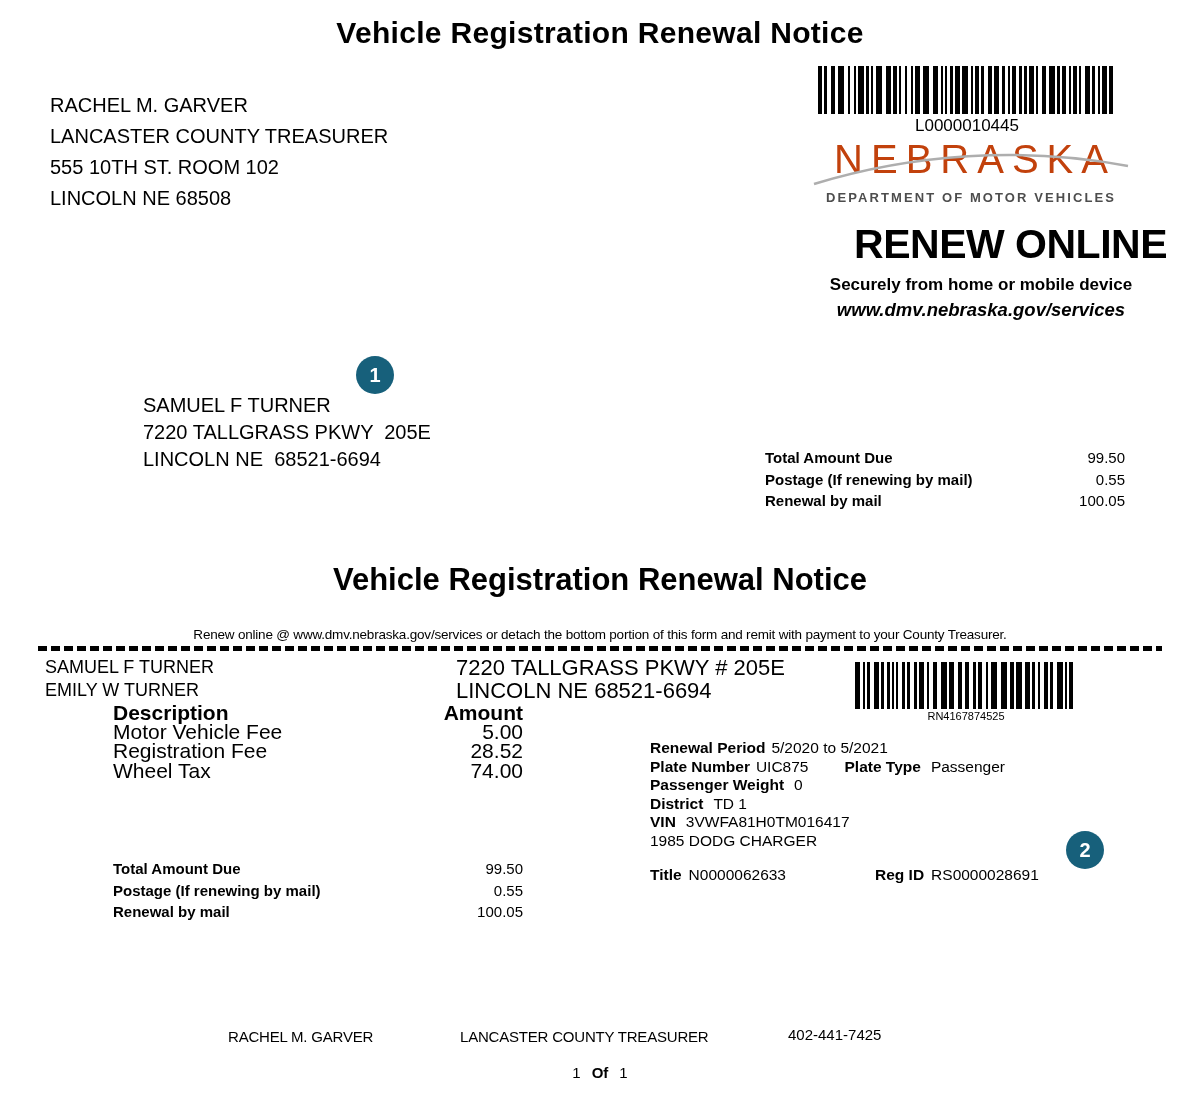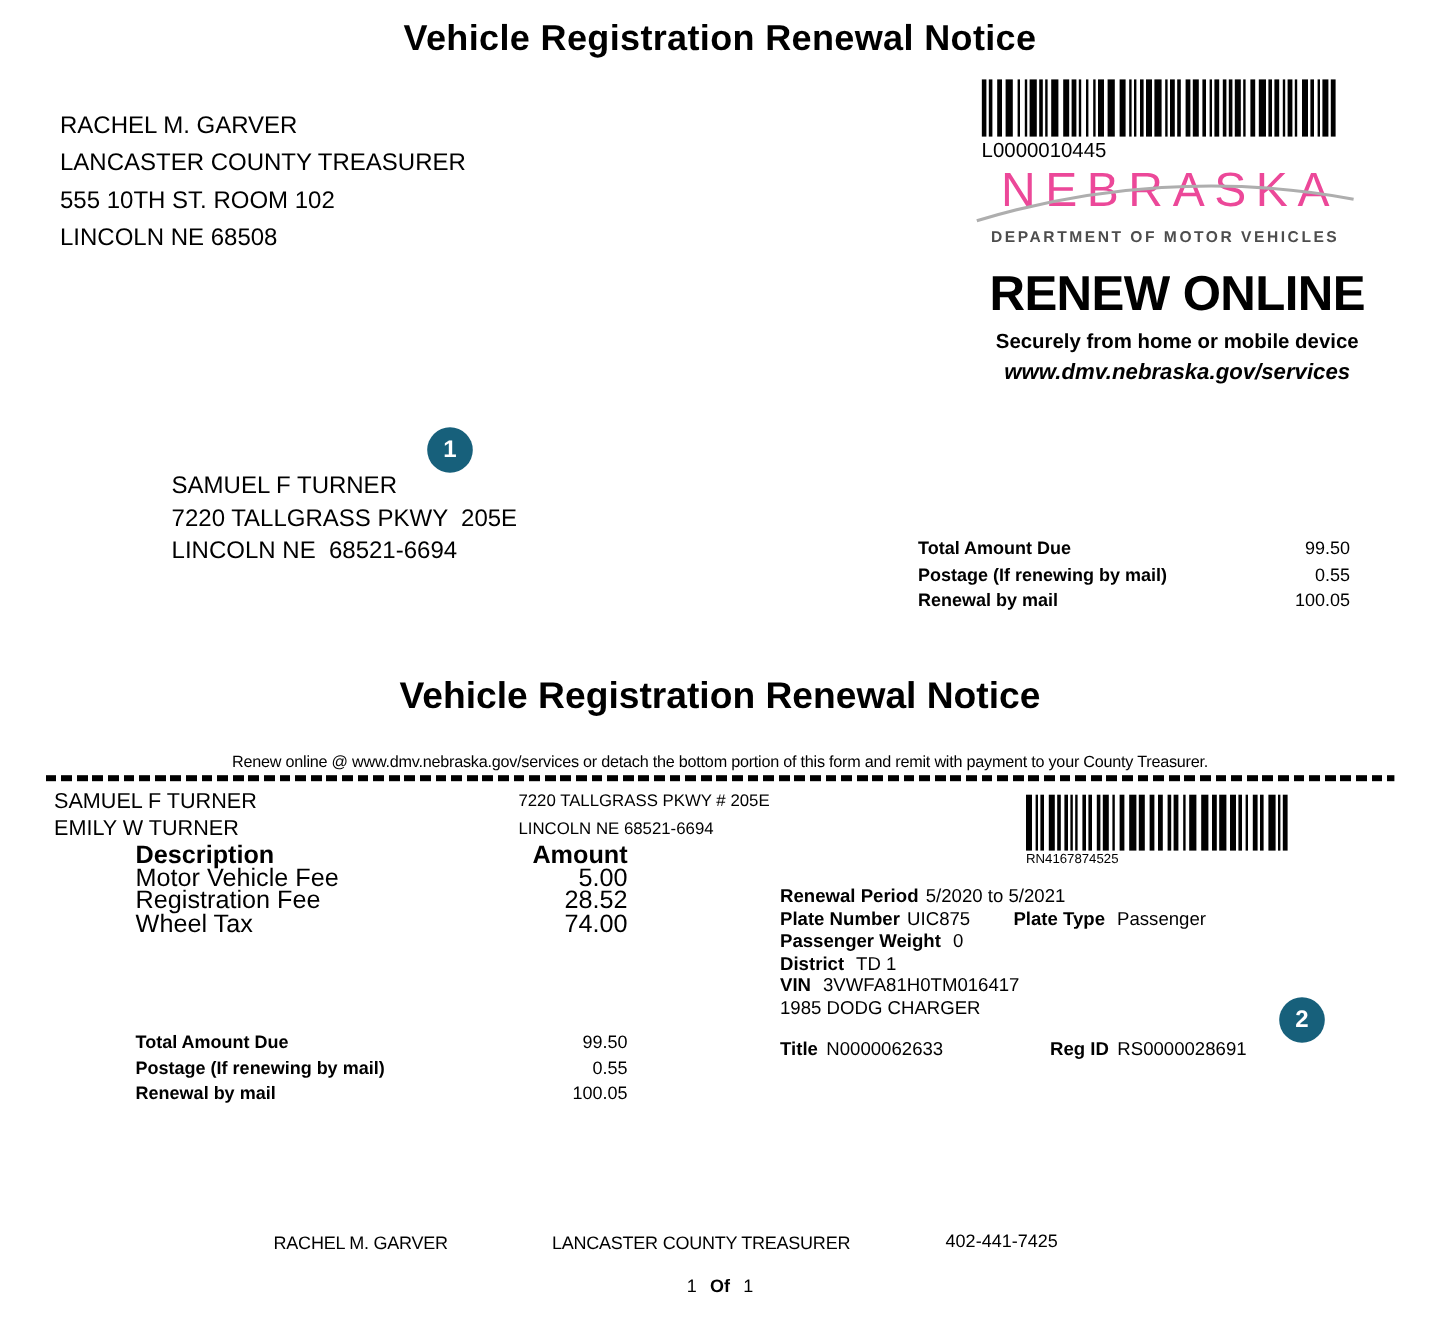--- a/index.html
+++ b/index.html
@@ -6,37 +6,37 @@
   .doc {
     position:relative; width:1200px; height:1106px; background:#fff;
     font-family:"Liberation Sans", sans-serif; color:#000; overflow:hidden;
   }
   .abs { position:absolute; }
 
   .page-title { left:0; right:0; top:16px; text-align:center; font-size:30px; font-weight:bold; letter-spacing:0.3px; }
 
   .treasurer-address { left:50px; top:90px; font-size:20px; line-height:31px; }
 
-  .barcode { text-align:left; }
+  .barcode { text-align:center; }
   .barcode-bars { display:flex; align-items:stretch; overflow:hidden; width:100%; }
   .barcode-bars i { display:block; background:#000; height:100%; flex:none; }
   .barcode-1 { left:818px; top:66px; width:298px; }
   .barcode-1 .barcode-bars { height:48px; }
   .barcode-1 .barcode-text { font-size:17px; margin-top:2px; }
   .barcode-2 { left:855px; top:662px; width:222px; }
   .barcode-2 .barcode-bars { height:47px; }
   .barcode-2 .barcode-text { font-size:11px; margin-top:1px; }
 
   .logo { left:812px; top:136px; width:318px; text-align:center; }
-  .logo-word { font-size:40px; letter-spacing:8px; padding-left:8px; color:#ec4899; line-height:46px; }
+  .logo-word { font-size:40px; letter-spacing:8px; padding-left:8px; color:#c2410c; line-height:46px; }
   .logo-swoosh { position:absolute; left:0; top:4px; width:318px; height:56px; pointer-events:none; }
   .logo-dept { font-size:13px; font-weight:bold; letter-spacing:2.1px; color:#4d4d4d; margin-top:8px; white-space:nowrap; }
 
   .renew-online { left:795px; top:222px; width:372px; text-align:center; }
-  .renew-headline { font-size:41px; font-weight:bold; letter-spacing:-0.5px; line-height:44px; }
+  .renew-headline { font-size:41px; font-weight:bold; letter-spacing:-0.5px; line-height:44px;text-align:right; }
   .renew-subline { font-size:17px; font-weight:bold; margin-top:9px; }
   .renew-url { font-size:18.5px; font-weight:bold; font-style:italic; margin-top:4px; }
 
   .badge { width:38px; height:38px; border-radius:50%; background:#17607b; color:#fff;
            font-weight:bold; font-size:20px; display:flex; align-items:center; justify-content:center; }
   .badge-1 { left:356px; top:356px; }
   .badge-2 { left:1066px; top:831px; }
 
   .owner-address-top { left:143px; top:392px; font-size:20px; line-height:27px; }
   .owner-address-top div { white-space:pre; }
@@ -45,21 +45,21 @@
   .totals .tlabel { font-weight:bold; }
   .totals-top { left:765px; top:447px; width:360px; }
   .totals-bottom { left:113px; top:858px; width:410px; }
 
   .section-title { left:0; right:0; top:562px; text-align:center; font-size:31px; font-weight:bold; }
   .detach-note { left:0; right:0; top:627px; text-align:center; font-size:13.5px; letter-spacing:-0.2px; }
   .dashed-rule { left:38px; top:646px; width:1124px; height:5px;
                  background:repeating-linear-gradient(90deg,#000 0 9px,transparent 9px 13px); }
 
   .owners-bottom { left:45px; top:656px; font-size:18px; line-height:23px; }
-  .owner-address-bottom { left:432px; top:656px; font-size:14px; line-height:23px; }
+  .owner-address-bottom { left:456px; top:656px; font-size:22px; line-height:23px; }
 
   .fees { left:113px; top:703px; width:410px; font-size:21px; line-height:19.2px; }
   .fees .frow { display:flex; justify-content:space-between; }
   .fees .fhead { font-weight:bold; }
 
   .vehicle-details { left:650px; top:739px; font-size:15.5px; line-height:18.6px; white-space:nowrap; }
   .vehicle-details b { font-weight:bold; }
   .vd-val { margin-left:6px;text-align:right; }
   .vd-val-wide { margin-left:10px; }
   .vd-gap { margin-left:36px; }

